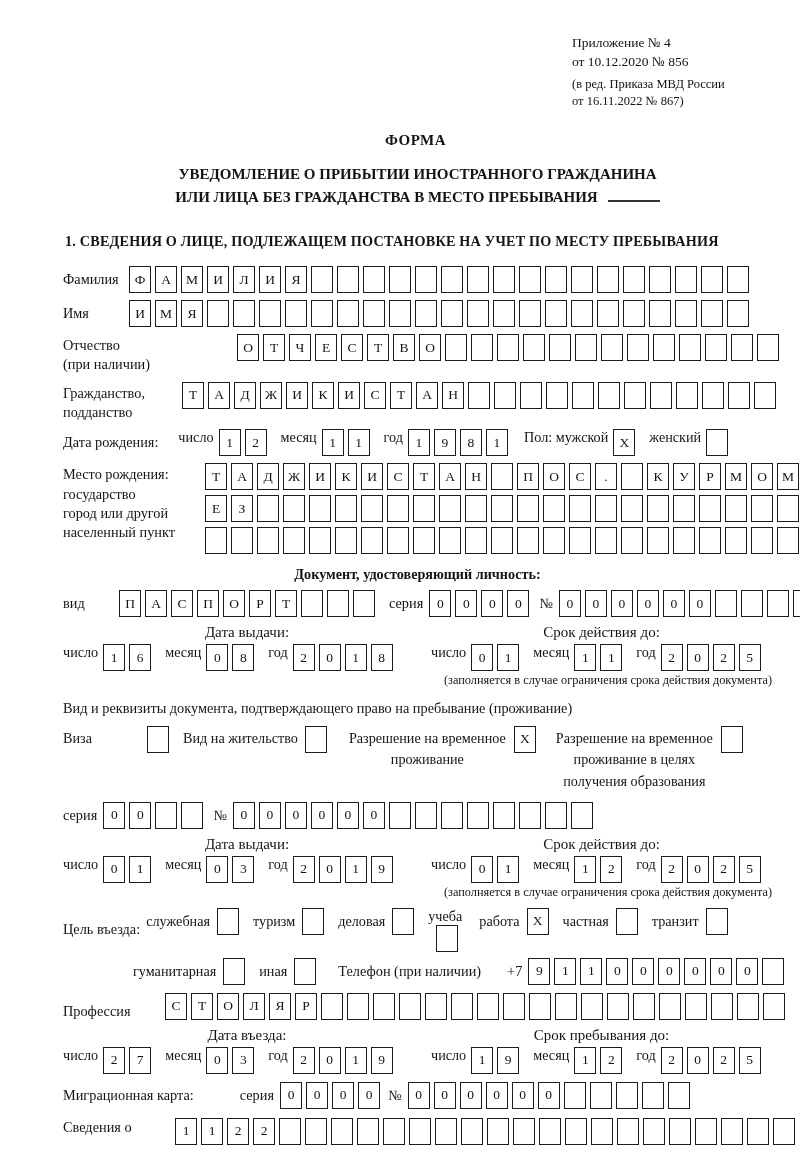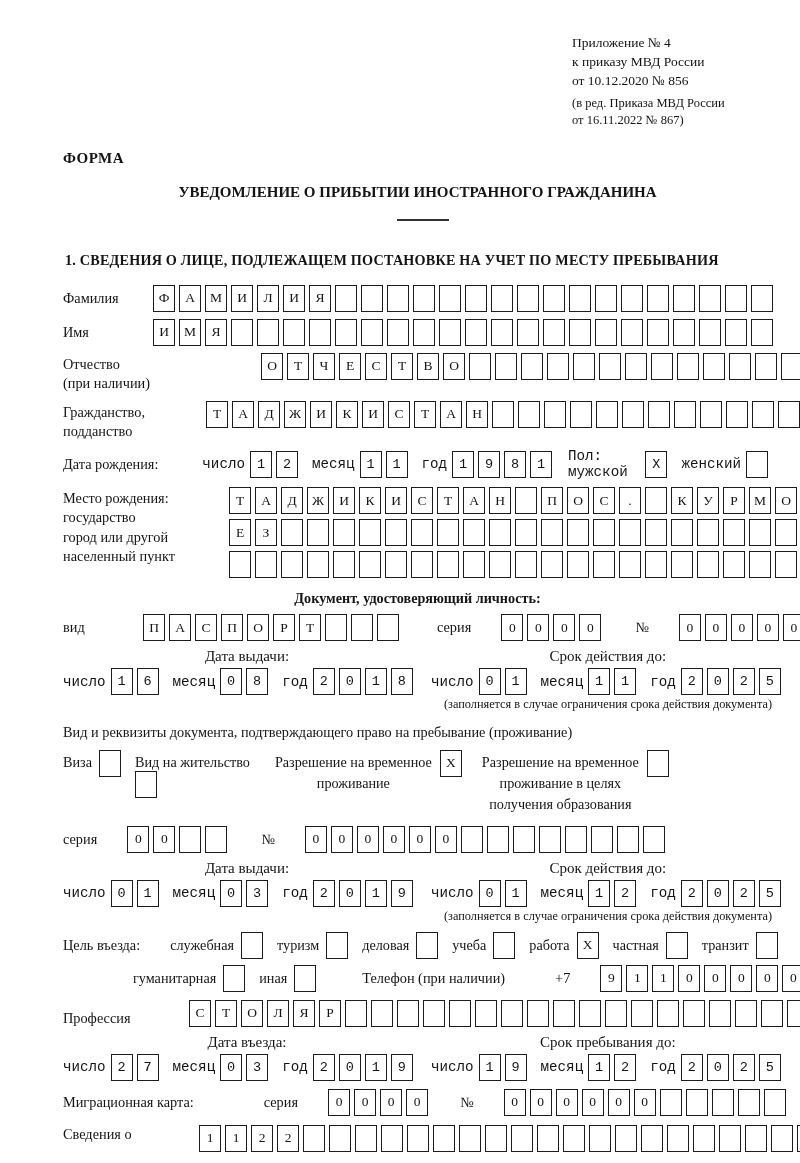--- a/index.html
+++ b/index.html
@@ -6,76 +6,75 @@
   .page {
     width:800px; height:1163px; box-sizing:border-box;
     margin:0 auto; background:#ffffff; color:#141414;
     font-family:"Liberation Serif", serif; font-size:14px;
     padding:34px 28px 16px 63px; overflow:hidden; position:relative;
   }
   
   .hdr-block { margin-left:auto; width:200px; }
   .hdr-line { font-size:13.5px; line-height:1.4; }
   .hdr-sub  { font-size:12.5px; line-height:1.35; margin-top:4px; }
-  .forma { text-align:left; font-weight:bold; font-size:15px; letter-spacing:.5px; margin:22px 4px 0 0; }
+  .forma { text-align:center; font-weight:bold; font-size:15px; letter-spacing:.5px; margin:22px 4px 0 0; }
   
   .title { text-align:center; font-weight:bold; font-size:15px; line-height:1.55; margin-top:14px; }
   .blank-line { display:inline-block; width:52px; border-bottom:2px solid #333; height:13px; margin-left:10px; }
   .sec-head { font-weight:bold; font-size:14.2px; margin:24px 0 16px 2px; letter-spacing:.2px; }
   
   .boxes { display:flex; flex-wrap:nowrap; }
   .cell {
     flex:none; box-sizing:border-box; width:22px; height:27px;
     border:1.6px solid #1c1c1c; margin-right:4px;
     display:inline-flex; align-items:center; justify-content:center;
     font-size:13.5px; background:#fff;
   }
   
-  .row { display:flex; align-items:flex-start; margin-bottom:7px;gap:24px; }
+  .row { display:flex; align-items:flex-start; margin-bottom:7px; }
   .lbl { font-size:14.3px; line-height:1.35; flex:none; padding-top:4px; }
   .lbl-w { width:66px; }
   .lbl-2l { padding-top:2px; }
   .inline-lbl { font-size:14.3px; padding:4px 6px 0 0; flex:none; }
   .stack-rows .boxes { margin-bottom:5px; }
   .center-head { text-align:center; font-weight:bold; font-size:14.2px; margin:2px 0 7px 0; }
   
   .dates-pair { display:flex; margin-bottom:2px; }
   .dcol-l { width:368px; flex:none; }
   .dcol-r { flex:1; }
   .dtitle { text-align:center; font-size:15px; margin-bottom:3px; }
-  .dgrp { display:flex; align-items:center;font-family:Liberation Mono, monospace; }
+  .dgrp { display:flex; align-items:flex-start; }
   .dgrp .dlabel { font-size:14.2px; margin:0 5px 0 0; }
   .dgrp .ml { margin-left:10px; }
   .note { font-size:12.3px; text-align:right; margin:2px 0 8px 0; }
   .plain { font-size:14.3px; line-height:1.8; }
   
   .opts { display:flex; align-items:flex-start; }
   .opt { display:flex; align-items:flex-start; margin-right:14px; }
   .opt .opt-label { font-size:14.2px; padding-top:4px; margin-right:7px; }
   .opt-ml { text-align:center; font-size:14.2px; line-height:1.5; padding-top:2px; margin-right:8px; }
 </style>
 </head>
 <body>
 
 <div class="page">
 
   <div class="hdr-block">
     <div class="hdr-line">Приложение № 4</div>
-    <div class="hdr-line">к приказу МВД России</div>
     <div class="hdr-line">от 10.12.2020 № 856</div>
     <div class="hdr-sub">
       <div>(в ред. Приказа МВД России</div>
       <div>от 16.11.2022 № 867)</div>
     </div>
   </div>
   <div class="forma">ФОРМА</div>
 
   <div class="title">
     <div>УВЕДОМЛЕНИЕ О ПРИБЫТИИ ИНОСТРАННОГО ГРАЖДАНИНА</div>
-    <div><span class="blank-line"></span></div>
+    <div><span>ИЛИ ЛИЦА БЕЗ ГРАЖДАНСТВА В МЕСТО ПРЕБЫВАНИЯ</span><span class="blank-line"></span></div>
   </div>
 
   <div class="sec-head">1. СВЕДЕНИЯ О ЛИЦЕ, ПОДЛЕЖАЩЕМ ПОСТАНОВКЕ НА УЧЕТ ПО МЕСТУ ПРЕБЫВАНИЯ</div>
 
   <div class="row">
     <span class="lbl lbl-w">Фамилия</span>
     <span class="boxes">
         <span class="cell">Ф</span>
         <span class="cell">А</span>
         <span class="cell">М</span>
@@ -393,27 +392,27 @@
             <span class="cell">5</span>
           </span>
       </div>
     </div>
   </div>
   <div class="note">(заполняется в случае ограничения срока действия документа)</div>
 
   <div class="plain">Вид и реквизиты документа, подтверждающего право на пребывание (проживание)</div>
 
   <div class="opts" style="margin:4px 0 10px 0;">
-    <span class="opt" style="margin-right:10px;">
+    <span class="opt" style="margin-right:10px;gap:48px;">
       <span class="opt-label">Виза</span>
       <span class="boxes">
           <span class="cell"></span>
         </span>
     </span>
-    <span class="opt" style="margin-right:18px;flex-direction:column;">
+    <span class="opt" style="margin-right:18px;">
       <span class="opt-label">Вид на жительство</span>
       <span class="boxes">
           <span class="cell"></span>
         </span>
     </span>
     <span class="opt" style="margin-right:16px;">
       <span class="opt-ml">
         <div>Разрешение на временное</div>
         <div>проживание</div>
       </span>
@@ -516,21 +515,21 @@
           <span class="cell"></span>
         </span>
         <span class="opt" style="margin-right: 10px; align-items: center;">
           <span class="opt-label" style="padding-top: 0px; text-align: center;">туризм</span>
           <span class="cell"></span>
         </span>
         <span class="opt" style="margin-right: 10px; align-items: center;">
           <span class="opt-label" style="padding-top: 0px;">деловая</span>
           <span class="cell"></span>
         </span>
-        <span class="opt" style="margin-right: 10px; align-items: center;">
+        <span class="opt" style="margin-right: 10px; align-items: center; flex-direction: column;">
           <span class="opt-label" style="padding-top: 0px;">учеба</span>
           <span class="cell"></span>
         </span>
         <span class="opt" style="margin-right: 10px; align-items: center;">
           <span class="opt-label" style="padding-top: 0px;">работа</span>
           <span class="cell">X</span>
         </span>
         <span class="opt" style="margin-right: 10px; align-items: center;">
           <span class="opt-label" style="padding-top: 0px;">частная</span>
           <span class="cell"></span>

